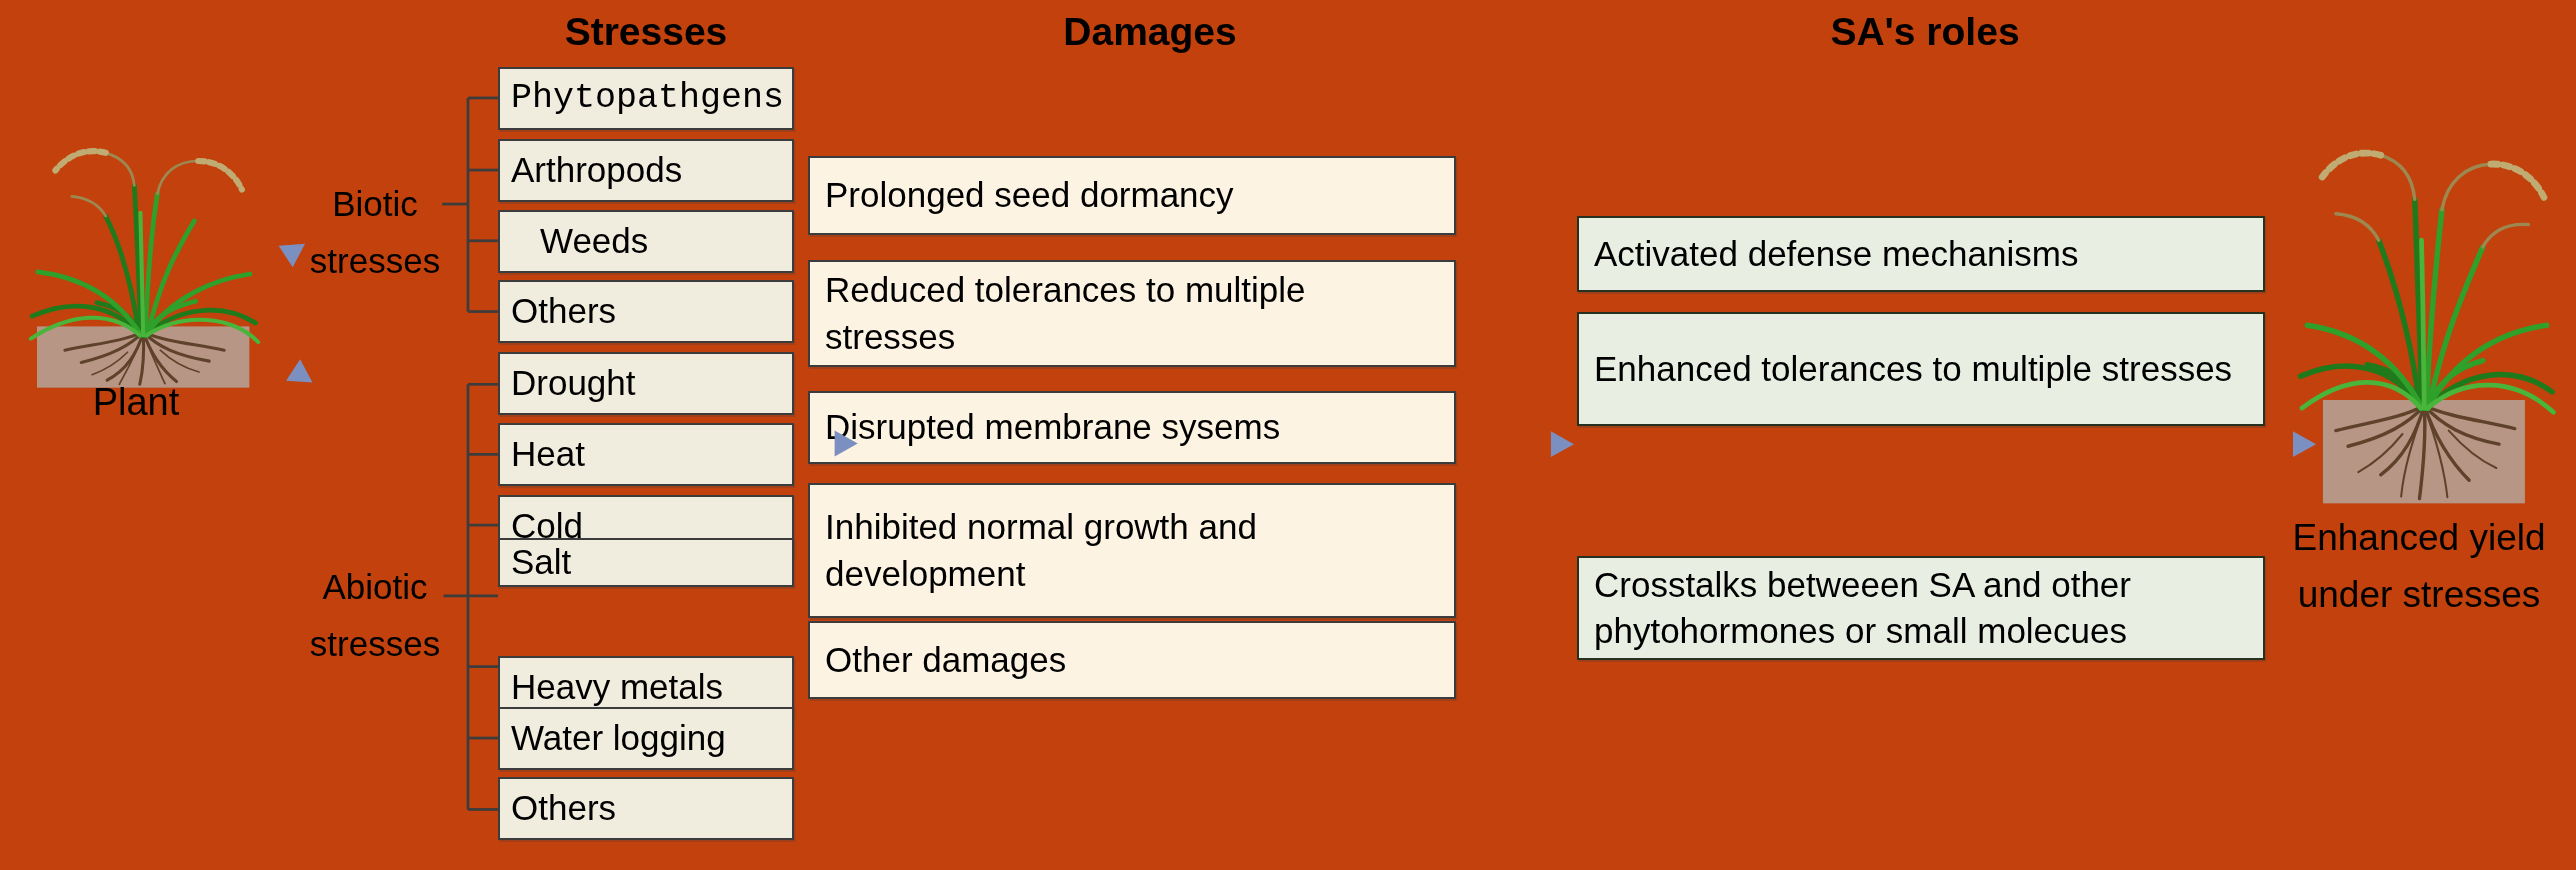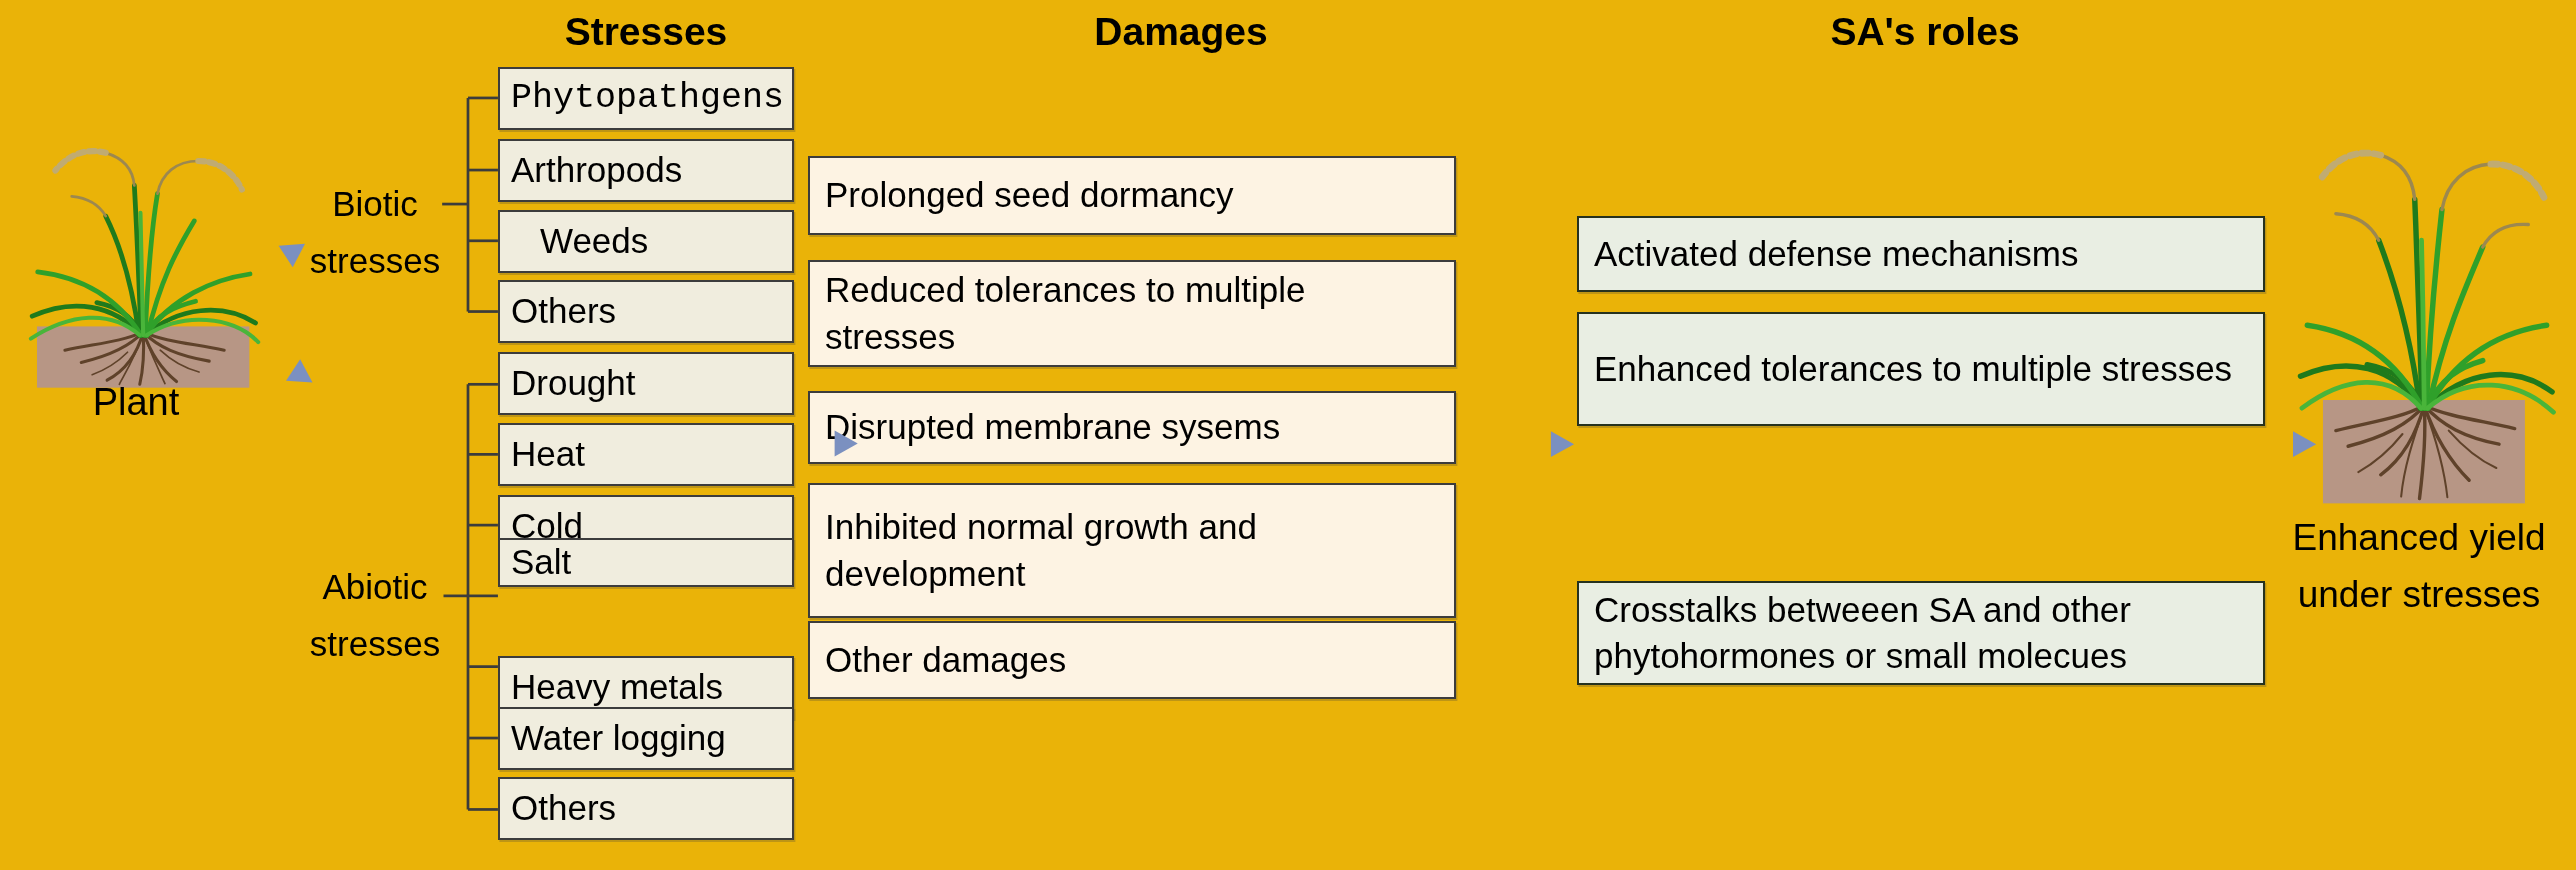--- a/index.html
+++ b/index.html
@@ -1,29 +1,29 @@
 <!DOCTYPE html>
 <html style="--stress-fill: #f0edde; --damage-fill: #fdf3e3; --sa-fill: #e9eee3; --box-border: #3c3c3c; --sa-border: #26321f; --arrow: #7b90c0; --arrow-tail-light: #dfe6f2; --bracket-line: #3c3c3c; --soil: #b79685; --root: #5f422a; --leaf-dark: #1f7a1c; --leaf-mid: #2fa02a; --leaf-light: #49b53a; --panicle: #9c8850; --panicle-seed: #c0ab72;font-size:11px"><head>
 <meta charset="utf-8">
 <style>
   html,body{margin:0;padding:0;background:#ffffff;}
   .canvas{
     position:relative;
     width:2576px;height:870px;
-    background:#eab308;
+    background:#c2410c;
     font-family:"Liberation Sans","DejaVu Sans",sans-serif;
     color:#000;
     overflow:hidden;
   }
   .hdr{
     position:absolute;top:9.5px;width:340px;
     font-size:39px;font-weight:bold;text-align:center;line-height:1.15;
   }
   #hdr-stresses{left:476px;}
-  #hdr-damages{left:1011px;}
+  #hdr-damages{left:980px;}
   #hdr-sa{left:1755px;}
 
   .box{
     position:absolute;box-sizing:border-box;
     display:flex;align-items:center;
     font-size:35px;line-height:1.32;
     border:2.7px solid var(--box-border,#3c3c3c);
     box-shadow:1.4px 2px 0 rgba(60,60,60,.25);
   }
   .stress{left:498px;width:296px;background:var(--stress-fill,#f0edde);padding-left:11px;}
@@ -221,16 +221,16 @@
   <div class="box stress" style="top:777px;height:63px;">Others</div>
 
   <div class="box damage" style="top:156px;height:79px;">Prolonged seed dormancy</div>
   <div class="box damage" style="top:260px;height:107px;">Reduced tolerances to multiple stresses</div>
   <div class="box damage" style="top:391px;height:73px;">Disrupted membrane sysems</div>
   <div class="box damage" style="top:483px;height:135px;">Inhibited normal growth and development</div>
   <div class="box damage" style="top:621px;height:78px;">Other damages</div>
 
   <div class="box sa" style="top:216px;height:76px;">Activated defense mechanisms</div>
   <div class="box sa" style="top:312px;height:114px;">Enhanced tolerances to multiple stresses</div>
-  <div class="box sa" style="top:556px;height:104px;margin-top:25px;">Crosstalks betweeen SA and other phytohormones or small molecues</div>
+  <div class="box sa" style="top:556px;height:104px;">Crosstalks betweeen SA and other phytohormones or small molecues</div>
 
 </div>
 
 
 </body></html>

